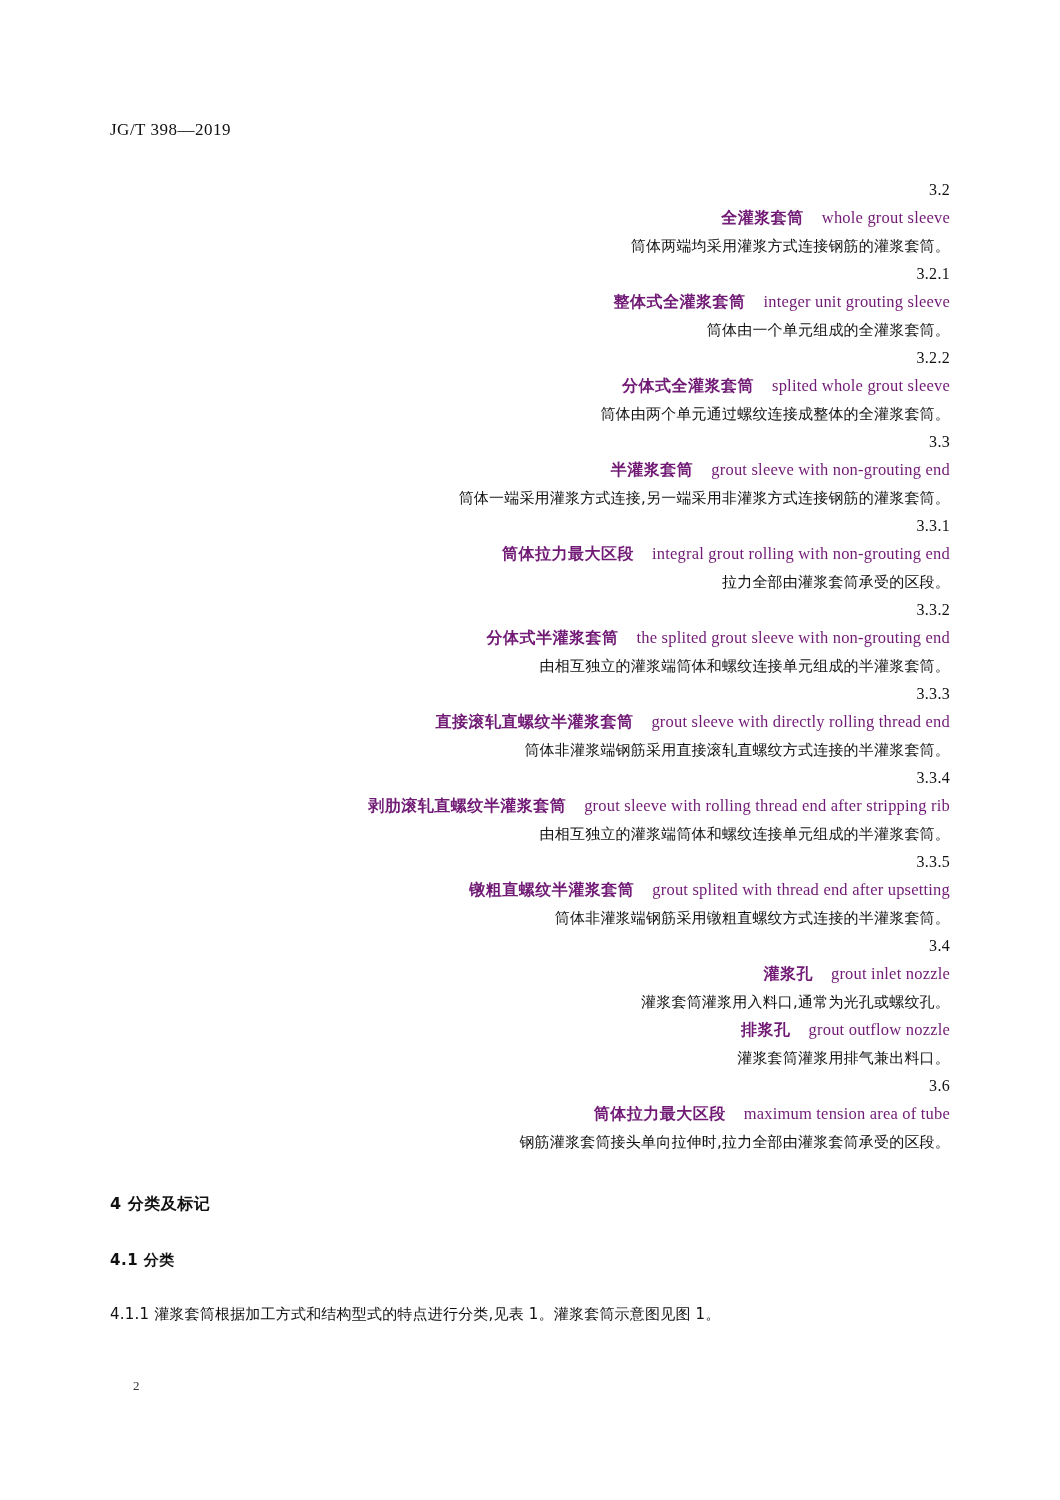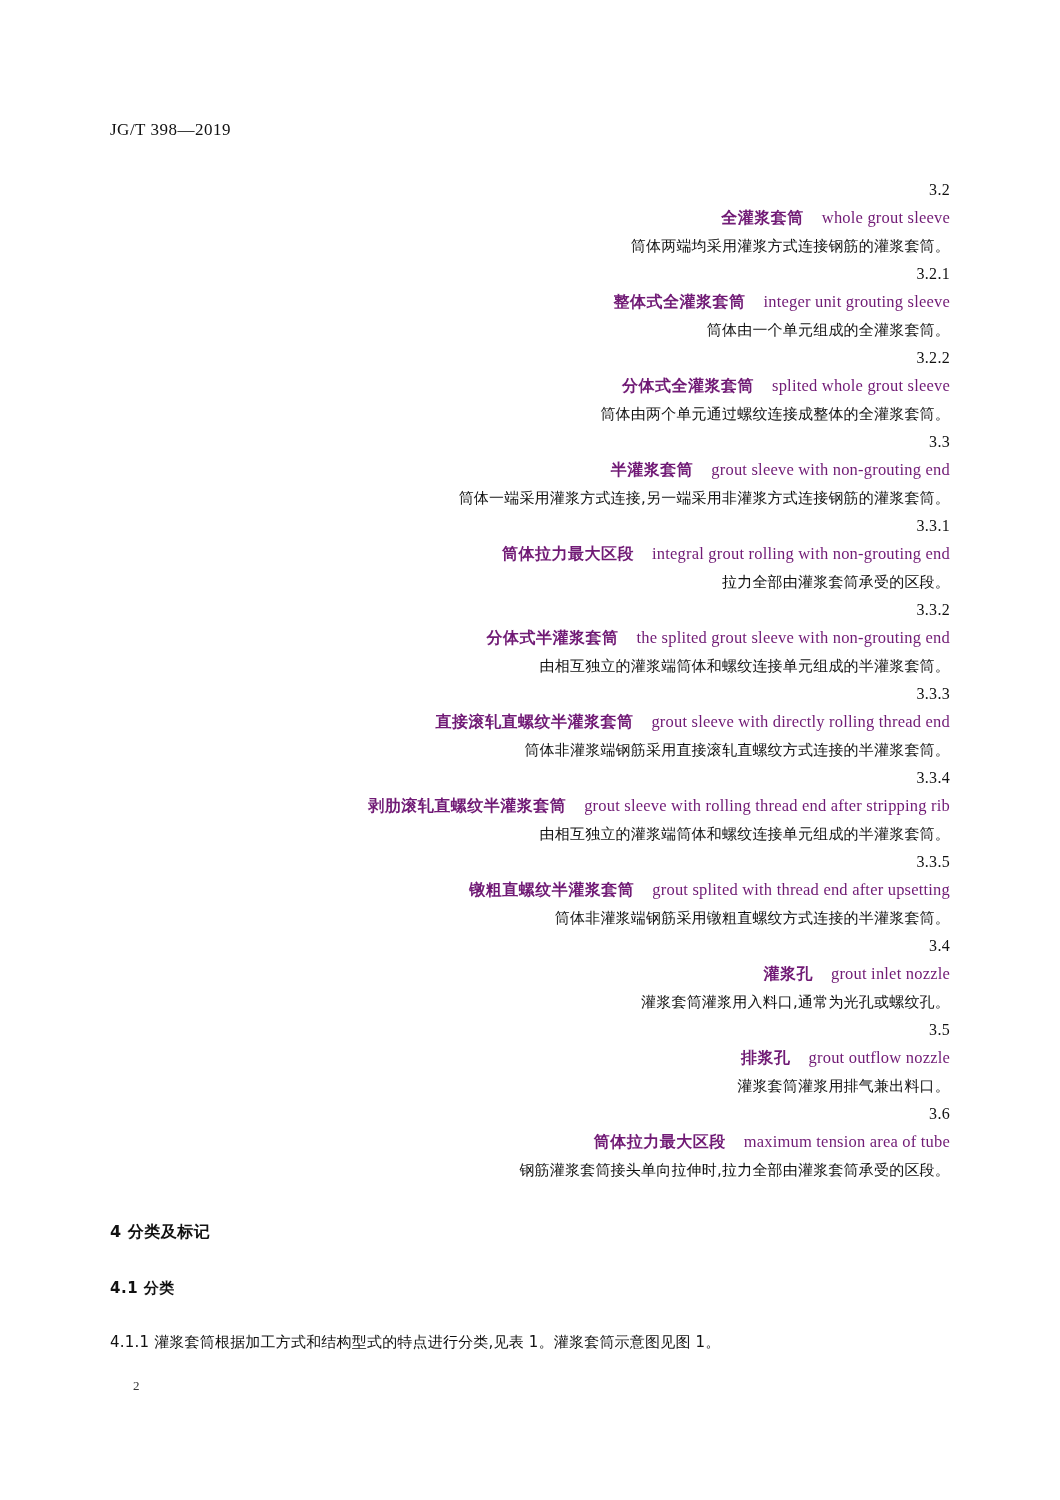--- a/index.html
+++ b/index.html
@@ -181,21 +181,20 @@
 
     <div class="entry">
       <div class="clause-num">3.4</div>
       <div class="term-line">
         <span class="term-cn">灌浆孔</span><span class="term-en">grout inlet nozzle</span>
       </div>
       <div class="definition">灌浆套筒灌浆用入料口,通常为光孔或螺纹孔。</div>
     </div>
 
     <div class="entry">
-      <div class="clause-num">3.5</div>
       <div class="term-line">
         <span class="term-cn">排浆孔</span><span class="term-en">grout outflow nozzle</span>
       </div>
       <div class="definition">灌浆套筒灌浆用排气兼出料口。</div>
     </div>
 
     <div class="entry">
       <div class="clause-num">3.6</div>
       <div class="term-line">
         <span class="term-cn">筒体拉力最大区段</span><span class="term-en">maximum tension area of tube</span>

